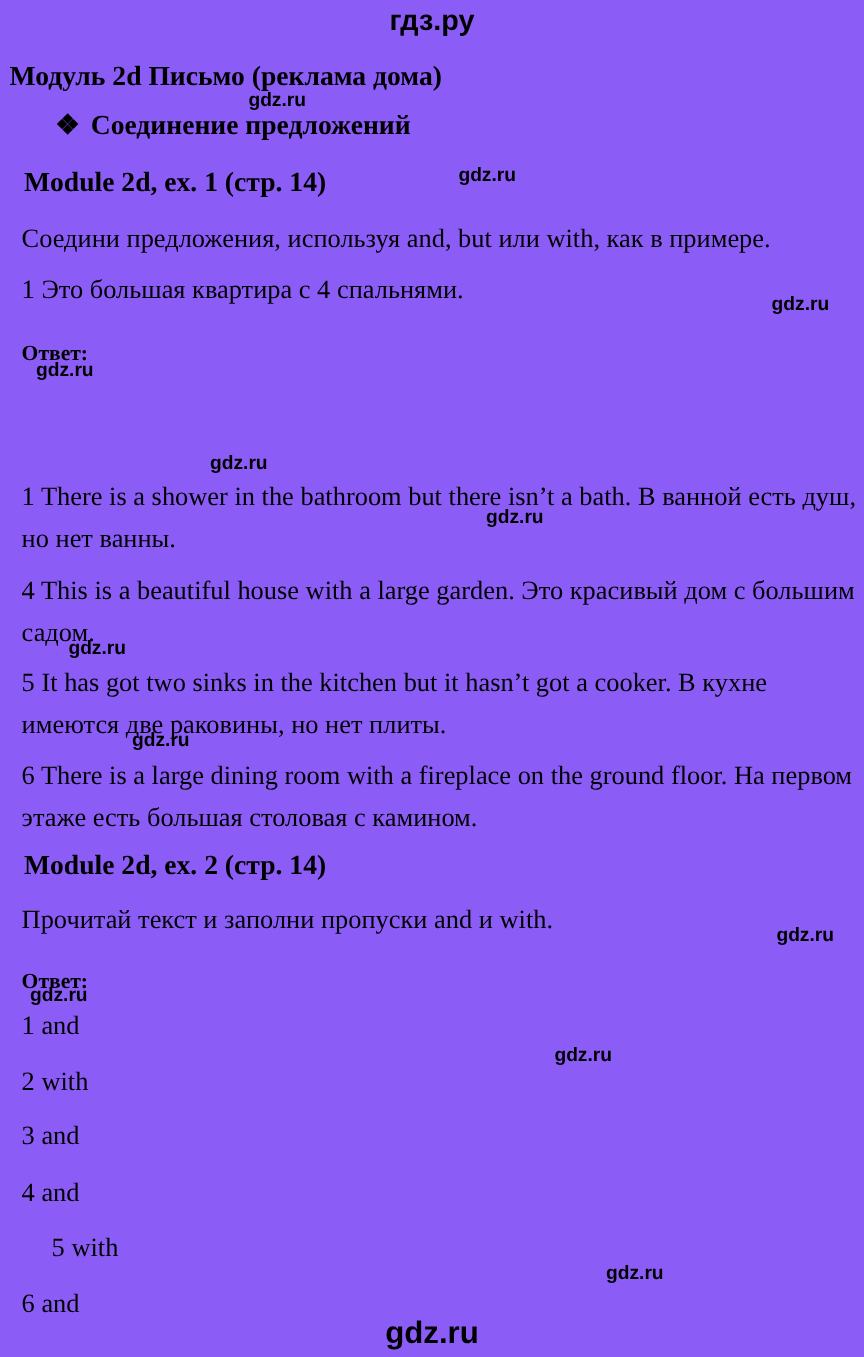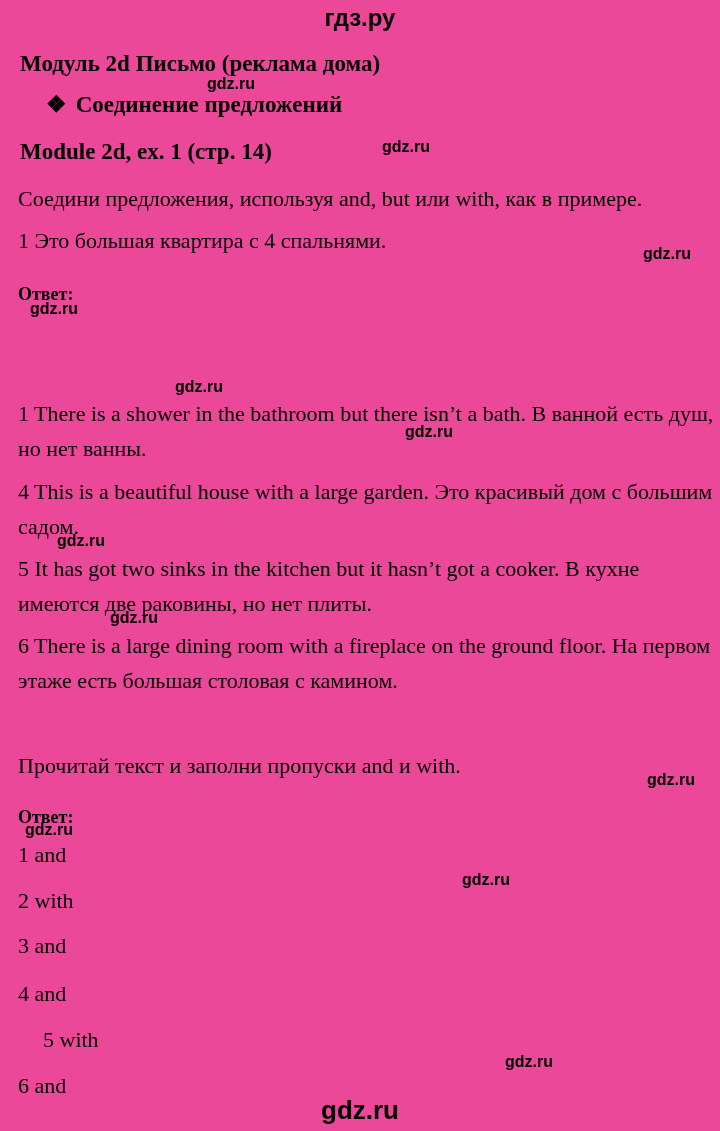--- a/index.html
+++ b/index.html
@@ -1,21 +1,21 @@
 <!DOCTYPE html>
 <html><head>
 <meta charset="utf-8">
 <style>
   * { margin:0; padding:0; box-sizing:border-box; }
   html, body { background:#ffffff; }
   body {
     width:720px; height:1131px; position:relative;
     font-family:"Liberation Serif", serif; color:#000;
   }
-  .page { position:absolute; left:0; top:0; width:720px; height:1131px; background:#ec4899; overflow:hidden; }
+  .page { position:absolute; left:0; top:0; width:720px; height:1131px; background:#8b5cf6; overflow:hidden; }
 
   .site-header {
     position:absolute; top:5px; left:0; width:720px; text-align:center;
     font-family:"Liberation Sans", sans-serif; font-weight:700; font-size:24px; line-height:26px;
   }
   .footer-wm {
     position:absolute; top:1096px; left:0; width:720px; text-align:center;
     font-family:"Liberation Sans", sans-serif; font-weight:700; font-size:26px; line-height:28px;
   }
 
@@ -30,21 +30,21 @@
   .wm-i2     { left:175px; top:379px; }
   .wm-i3     { left:405px; top:424px; }
   .wm-i4     { left:57px;  top:533px; }
   .wm-i5     { left:110px; top:610px; }
   .wm-r2     { left:647px; top:772px; }
   .wm-a2     { left:25px;  top:822px; }
   .wm-r3     { left:462px; top:872px; }
   .wm-r4     { left:505px; top:1054px; }
 
   .hd { position:absolute; font-weight:700; font-size:23px; line-height:26px; white-space:nowrap; }
-  .h-module  { left:20px; top:51px; }
+  .h-module  { left:8px; top:51px; }
   .h-section { left:46px; top:92px; }
   .h-section .bullet { margin-right:9px; }
   .h-ex1 { left:20px; top:139px; }
   .h-ex2 { left:20px; top:708px; }
   .answer-label { position:absolute; left:18px; font-weight:700; font-size:18px; line-height:26px; }
   .al1 { top:281px; }
   .al2 { top:804px; }
 
   .line { position:absolute; left:18px; width:698px; font-size:22px; line-height:26px; }
   .task1 { top:186px; }
@@ -97,20 +97,21 @@
   <span class="wm wm-i3">gdz.ru</span>
 
   <div class="item item-4">4 This is a beautiful house with a large garden. Это красивый дом с большим садом.</div>
   <span class="wm wm-i4">gdz.ru</span>
 
   <div class="item item-5">5 It has got two sinks in the kitchen but it hasn’t got a cooker. В кухне имеются две раковины, но нет плиты.</div>
   <span class="wm wm-i5">gdz.ru</span>
 
   <div class="item item-6">6 There is a large dining room with a fireplace on the ground floor. На первом этаже есть большая столовая с камином.</div>
 
+  <div class="hd h-ex2">Module 2d, ex. 2 (стр. 14)</div>
 
   <div class="line task2">Прочитай текст и заполни пропуски and и with.</div>
   <span class="wm wm-r2">gdz.ru</span>
 
   <div class="answer-label al2">Ответ:</div>
   <span class="wm wm-a2">gdz.ru</span>
 
   <div class="ans ans-1">1 and</div>
   <span class="wm wm-r3">gdz.ru</span>
   <div class="ans ans-2">2 with</div>

